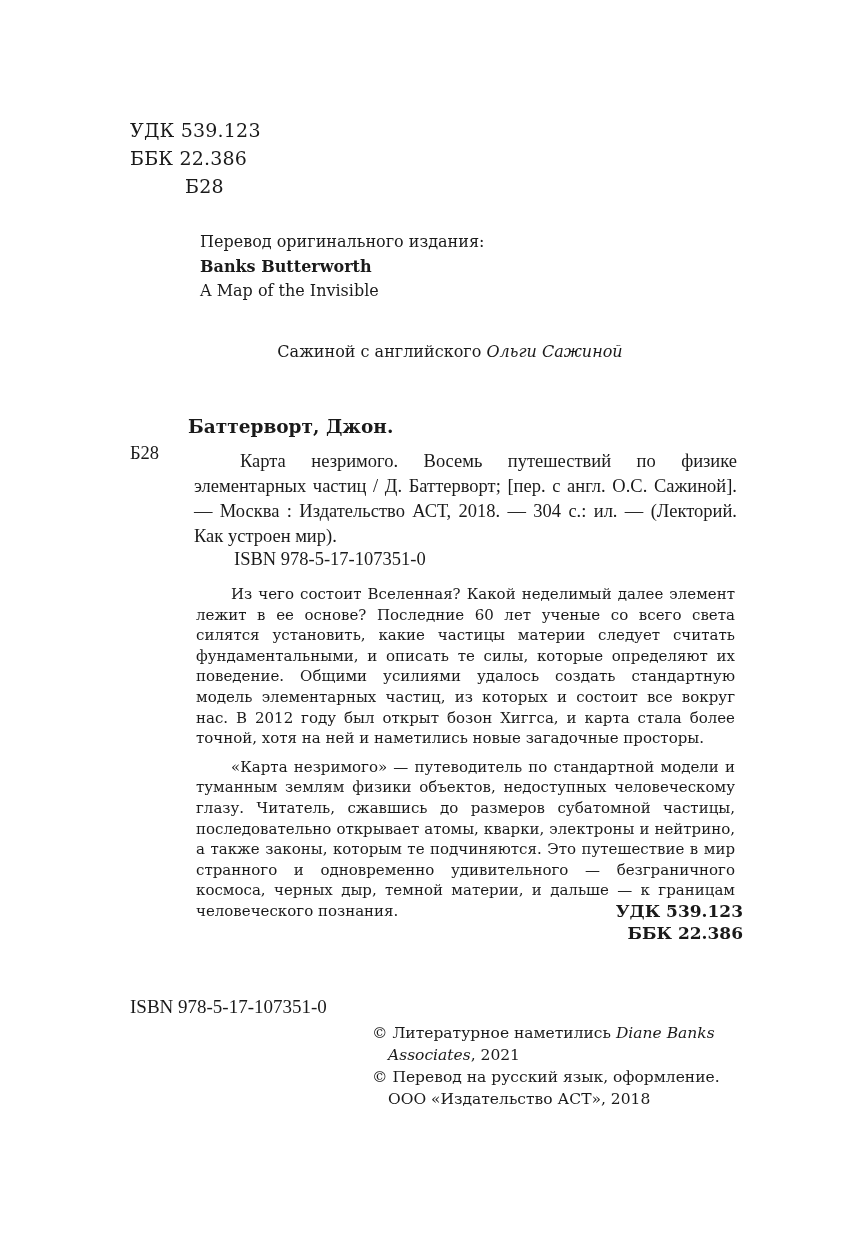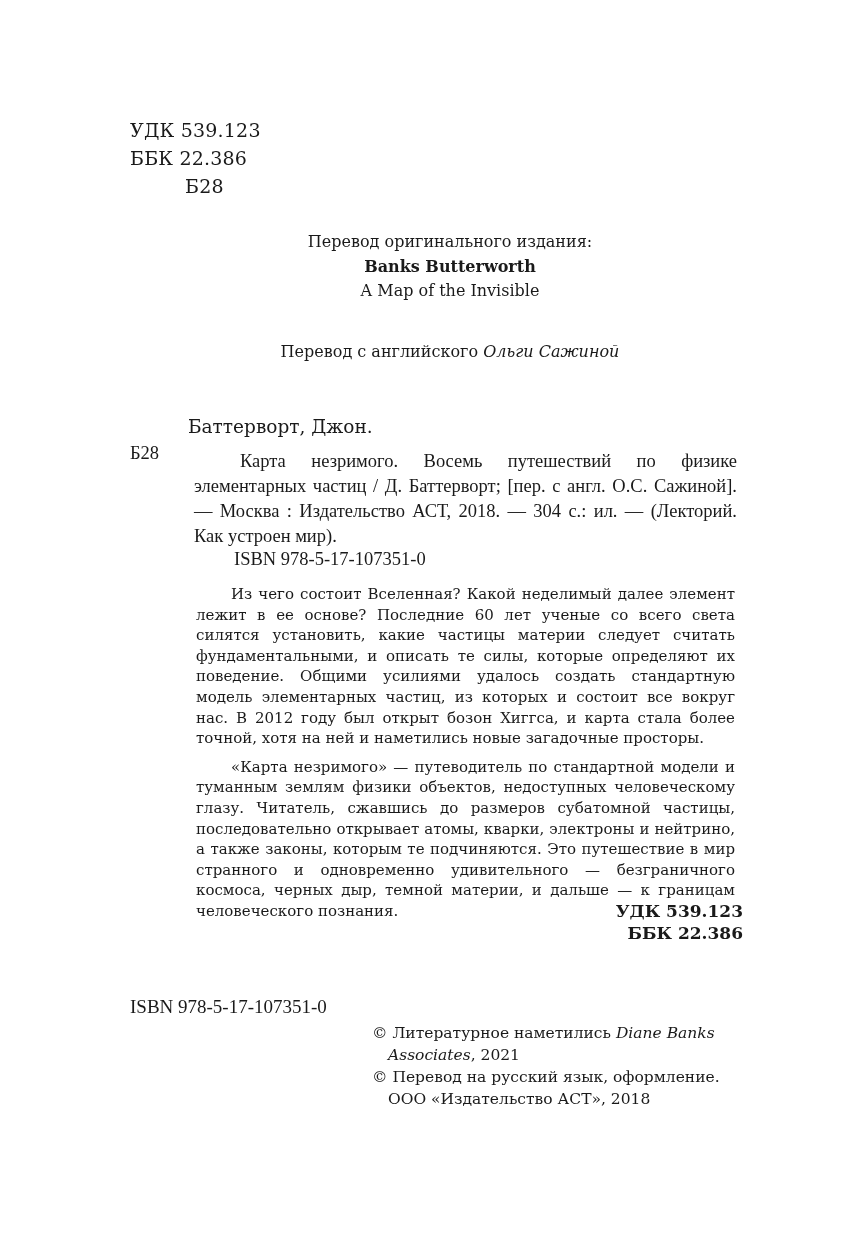--- a/index.html
+++ b/index.html
@@ -4,25 +4,25 @@
   <style>
     html, body { margin: 0; padding: 0; background: #ffffff; }
     body {
       width: 845px; height: 1241px; position: relative; overflow: hidden;
       font-family: "DejaVu Serif", "Liberation Serif", serif;
       color: #1a1a1a;
     }
     .abs { position: absolute; }
     .codes { left: 130px; top: 116px; font-size: 19px; line-height: 28px; letter-spacing: 0.2px; }
     .codes .indent { padding-left: 55px; }
-    .original { left: 200px; width: 500px; top: 230px; text-align: center; font-size: 16px; line-height: 24.5px; }
+    .original { left: 200px; width: 500px; top: 230px; font-size: 16px; line-height: 24.5px; }
     .original .bold { font-weight: bold; }
     .translation { left: 200px; width: 500px; top: 342px; text-align: center; font-size: 16px; }
     .translation i { font-style: italic; }
-    .author { left: 188px; top: 416px; font-size: 18.5px; font-weight: normal; }
+    .author { left: 188px; top: 416px; font-size: 18.5px; font-weight: bold; }
     .biblio-code { left: 130px; top: 443px; font-size: 18.5px; font-family: "Liberation Serif", serif; }
     .biblio { left: 188px; top: 443px; width: 555px; font-size: 18.5px; line-height: 25px; text-align: justify; font-family: "Liberation Serif", serif; }
     .biblio p { margin: 6px; text-indent: 46px; }
     .isbn1 { left: 234px; top: 549px; font-size: 18.5px; font-family: "Liberation Serif", serif; }
     .annotation { left: 188px; top: 576px; width: 555px; font-size: 15px; line-height: 20.6px; text-align: justify; }
     .annotation p { margin: 8px; text-indent: 35px; }
     .codes2 { left: 560px; width: 183px; top: 900px; text-align: right; font-size: 17px; line-height: 22px; font-weight: bold; }
     .isbn2 { left: 130px; top: 996px; font-size: 19px; font-family: "Liberation Serif", serif; }
     .copyright { left: 372px; top: 1022px; width: 380px; font-size: 15.5px; line-height: 22px; }
     .copyright .line { padding-left: 16px; text-indent: -16px; }
@@ -37,21 +37,21 @@
   <div class="indent">Б28</div>
 </div>
 
 <div class="abs original">
   <div>Перевод оригинального издания:</div>
   <div class="bold">Banks Butterworth</div>
   <div>A Map of the Invisible</div>
 </div>
 
 <div class="abs translation">
-  <span>Перевод с английского </span><i>Ольги Сажиной</i>
+  <span>Сажиной с английского </span><i>Ольги Сажиной</i>
 </div>
 
 <div class="abs author">Баттерворт, Джон.</div>
 <div class="abs biblio-code">Б28</div>
 <div class="abs biblio">
   <p>Карта незримого. Восемь путешествий по физике элементарных частиц / Д. Баттерворт; [пер. с англ. О.С. Сажиной]. — Москва : Издательство АСТ, 2018. — 304 с.: ил. — (Лекторий. Как устроен мир).</p>
 </div>
 <div class="abs isbn1">ISBN 978-5-17-107351-0</div>
 
 <div class="abs annotation">

